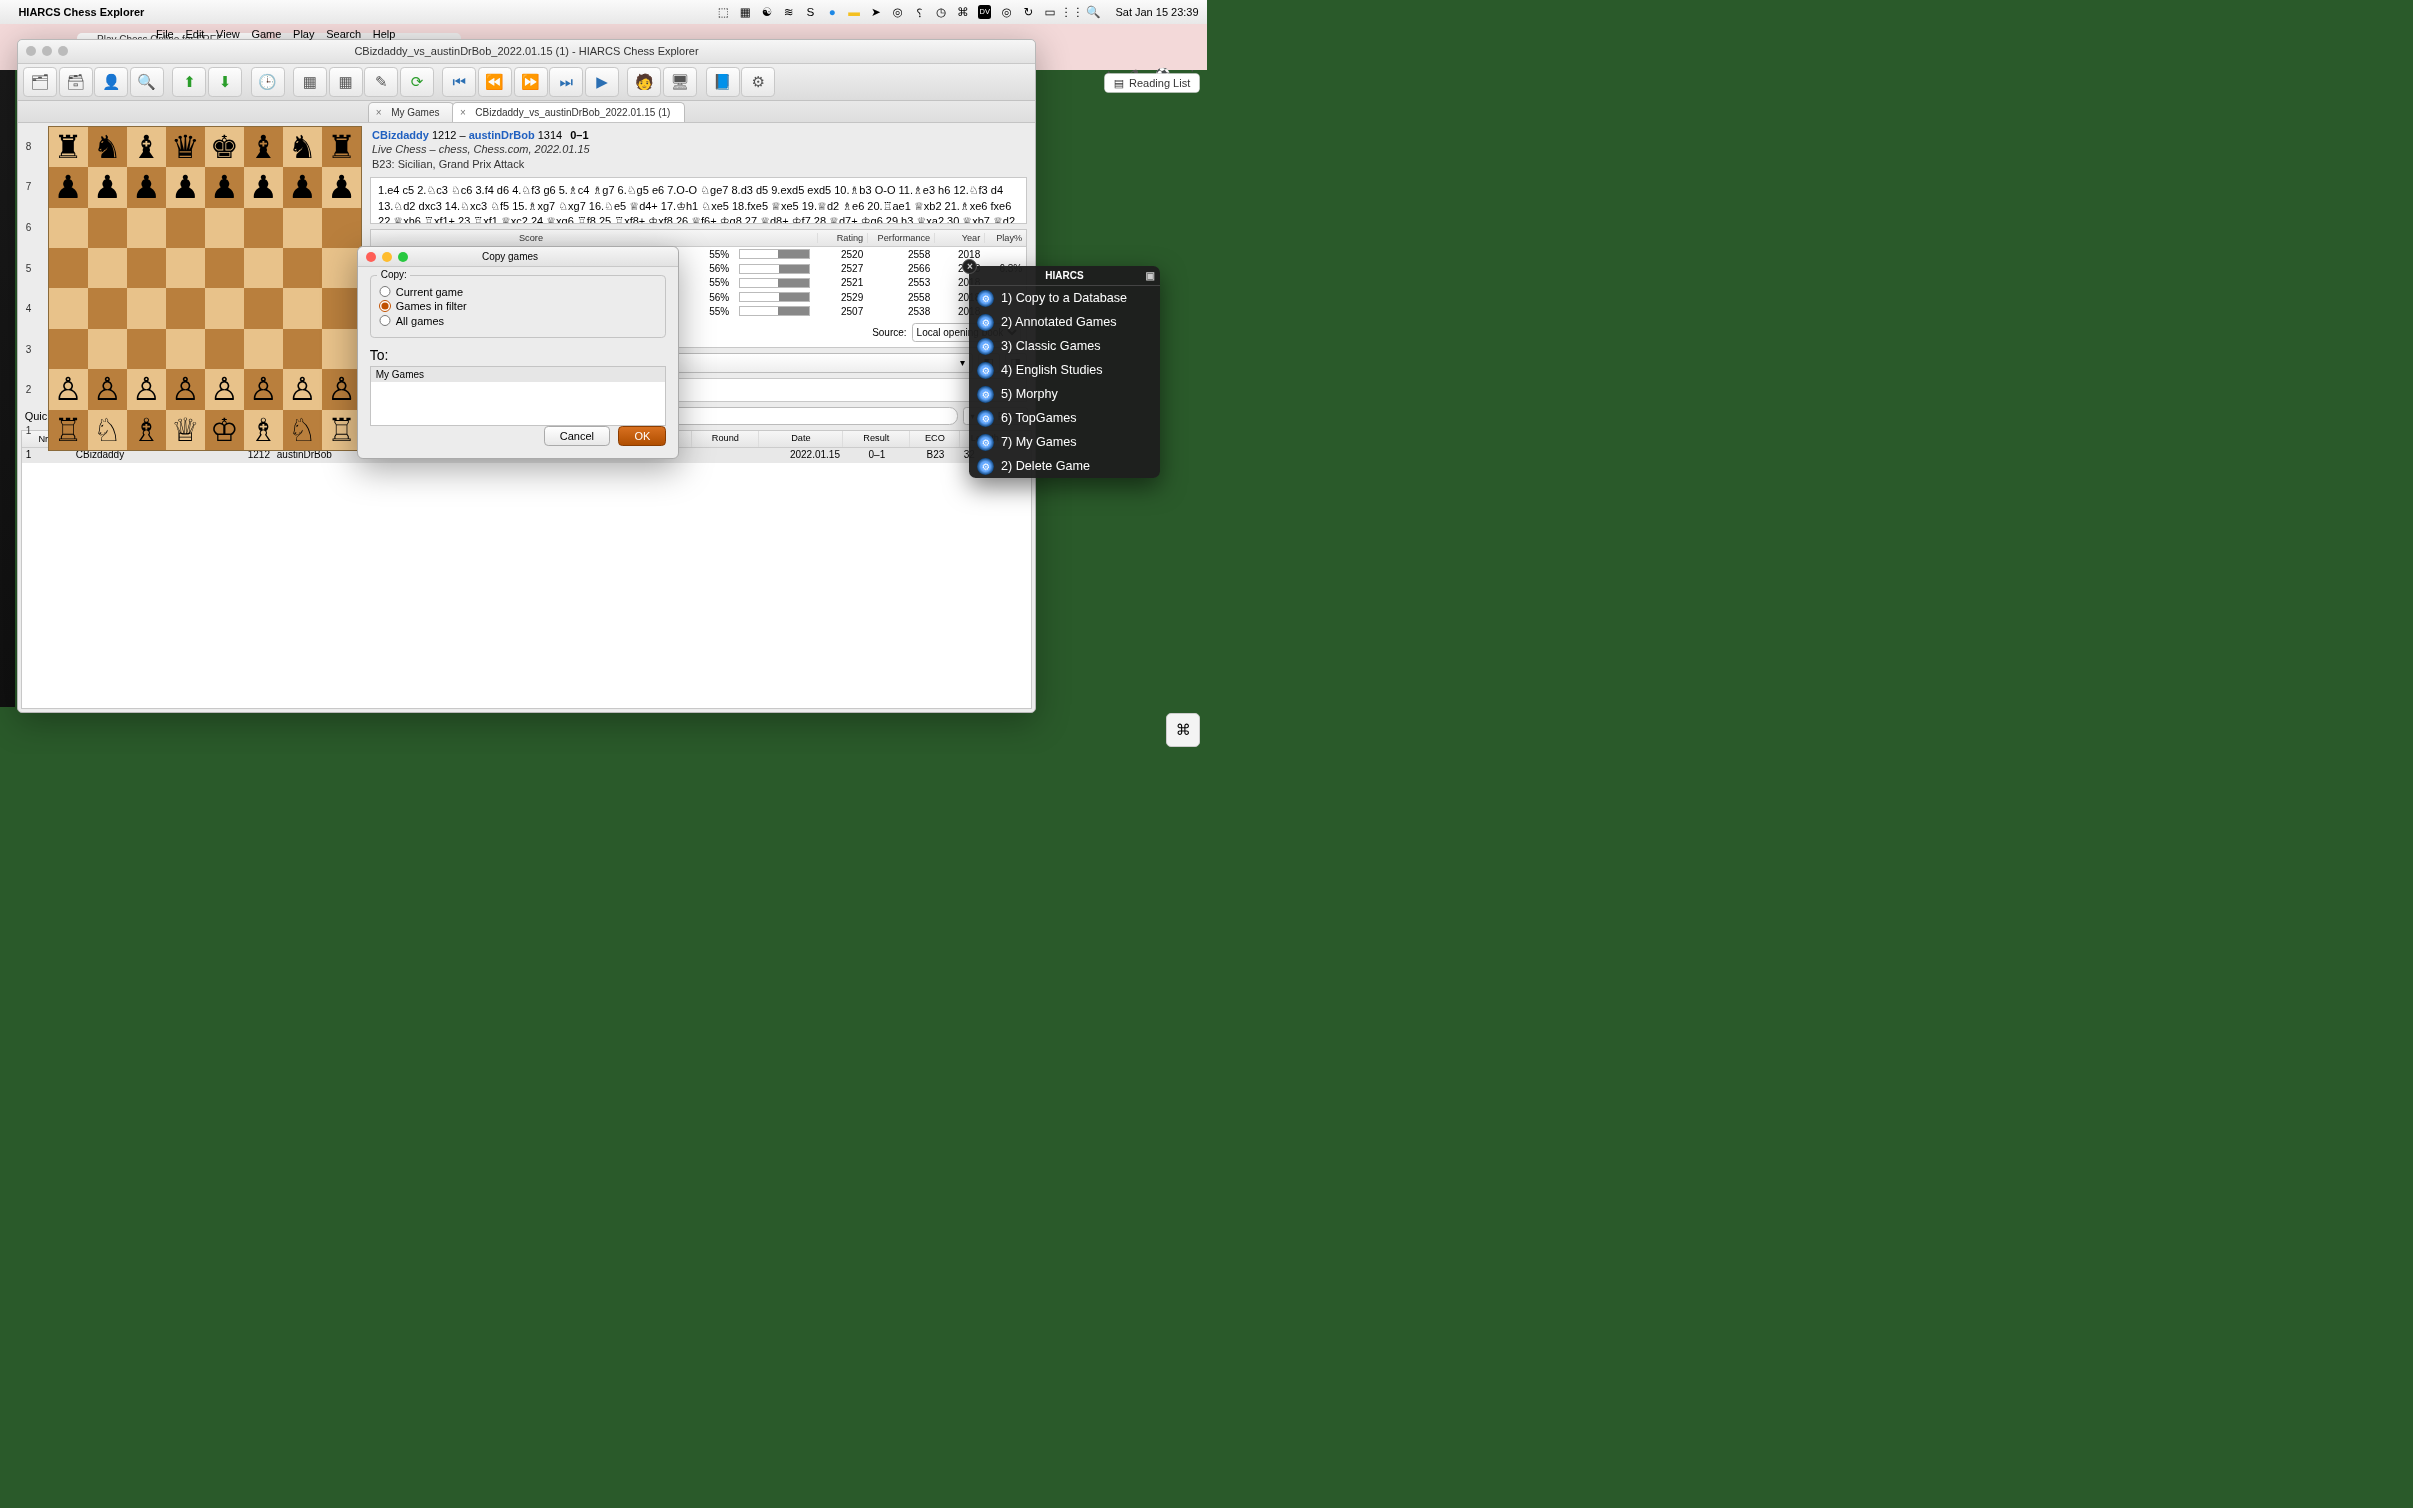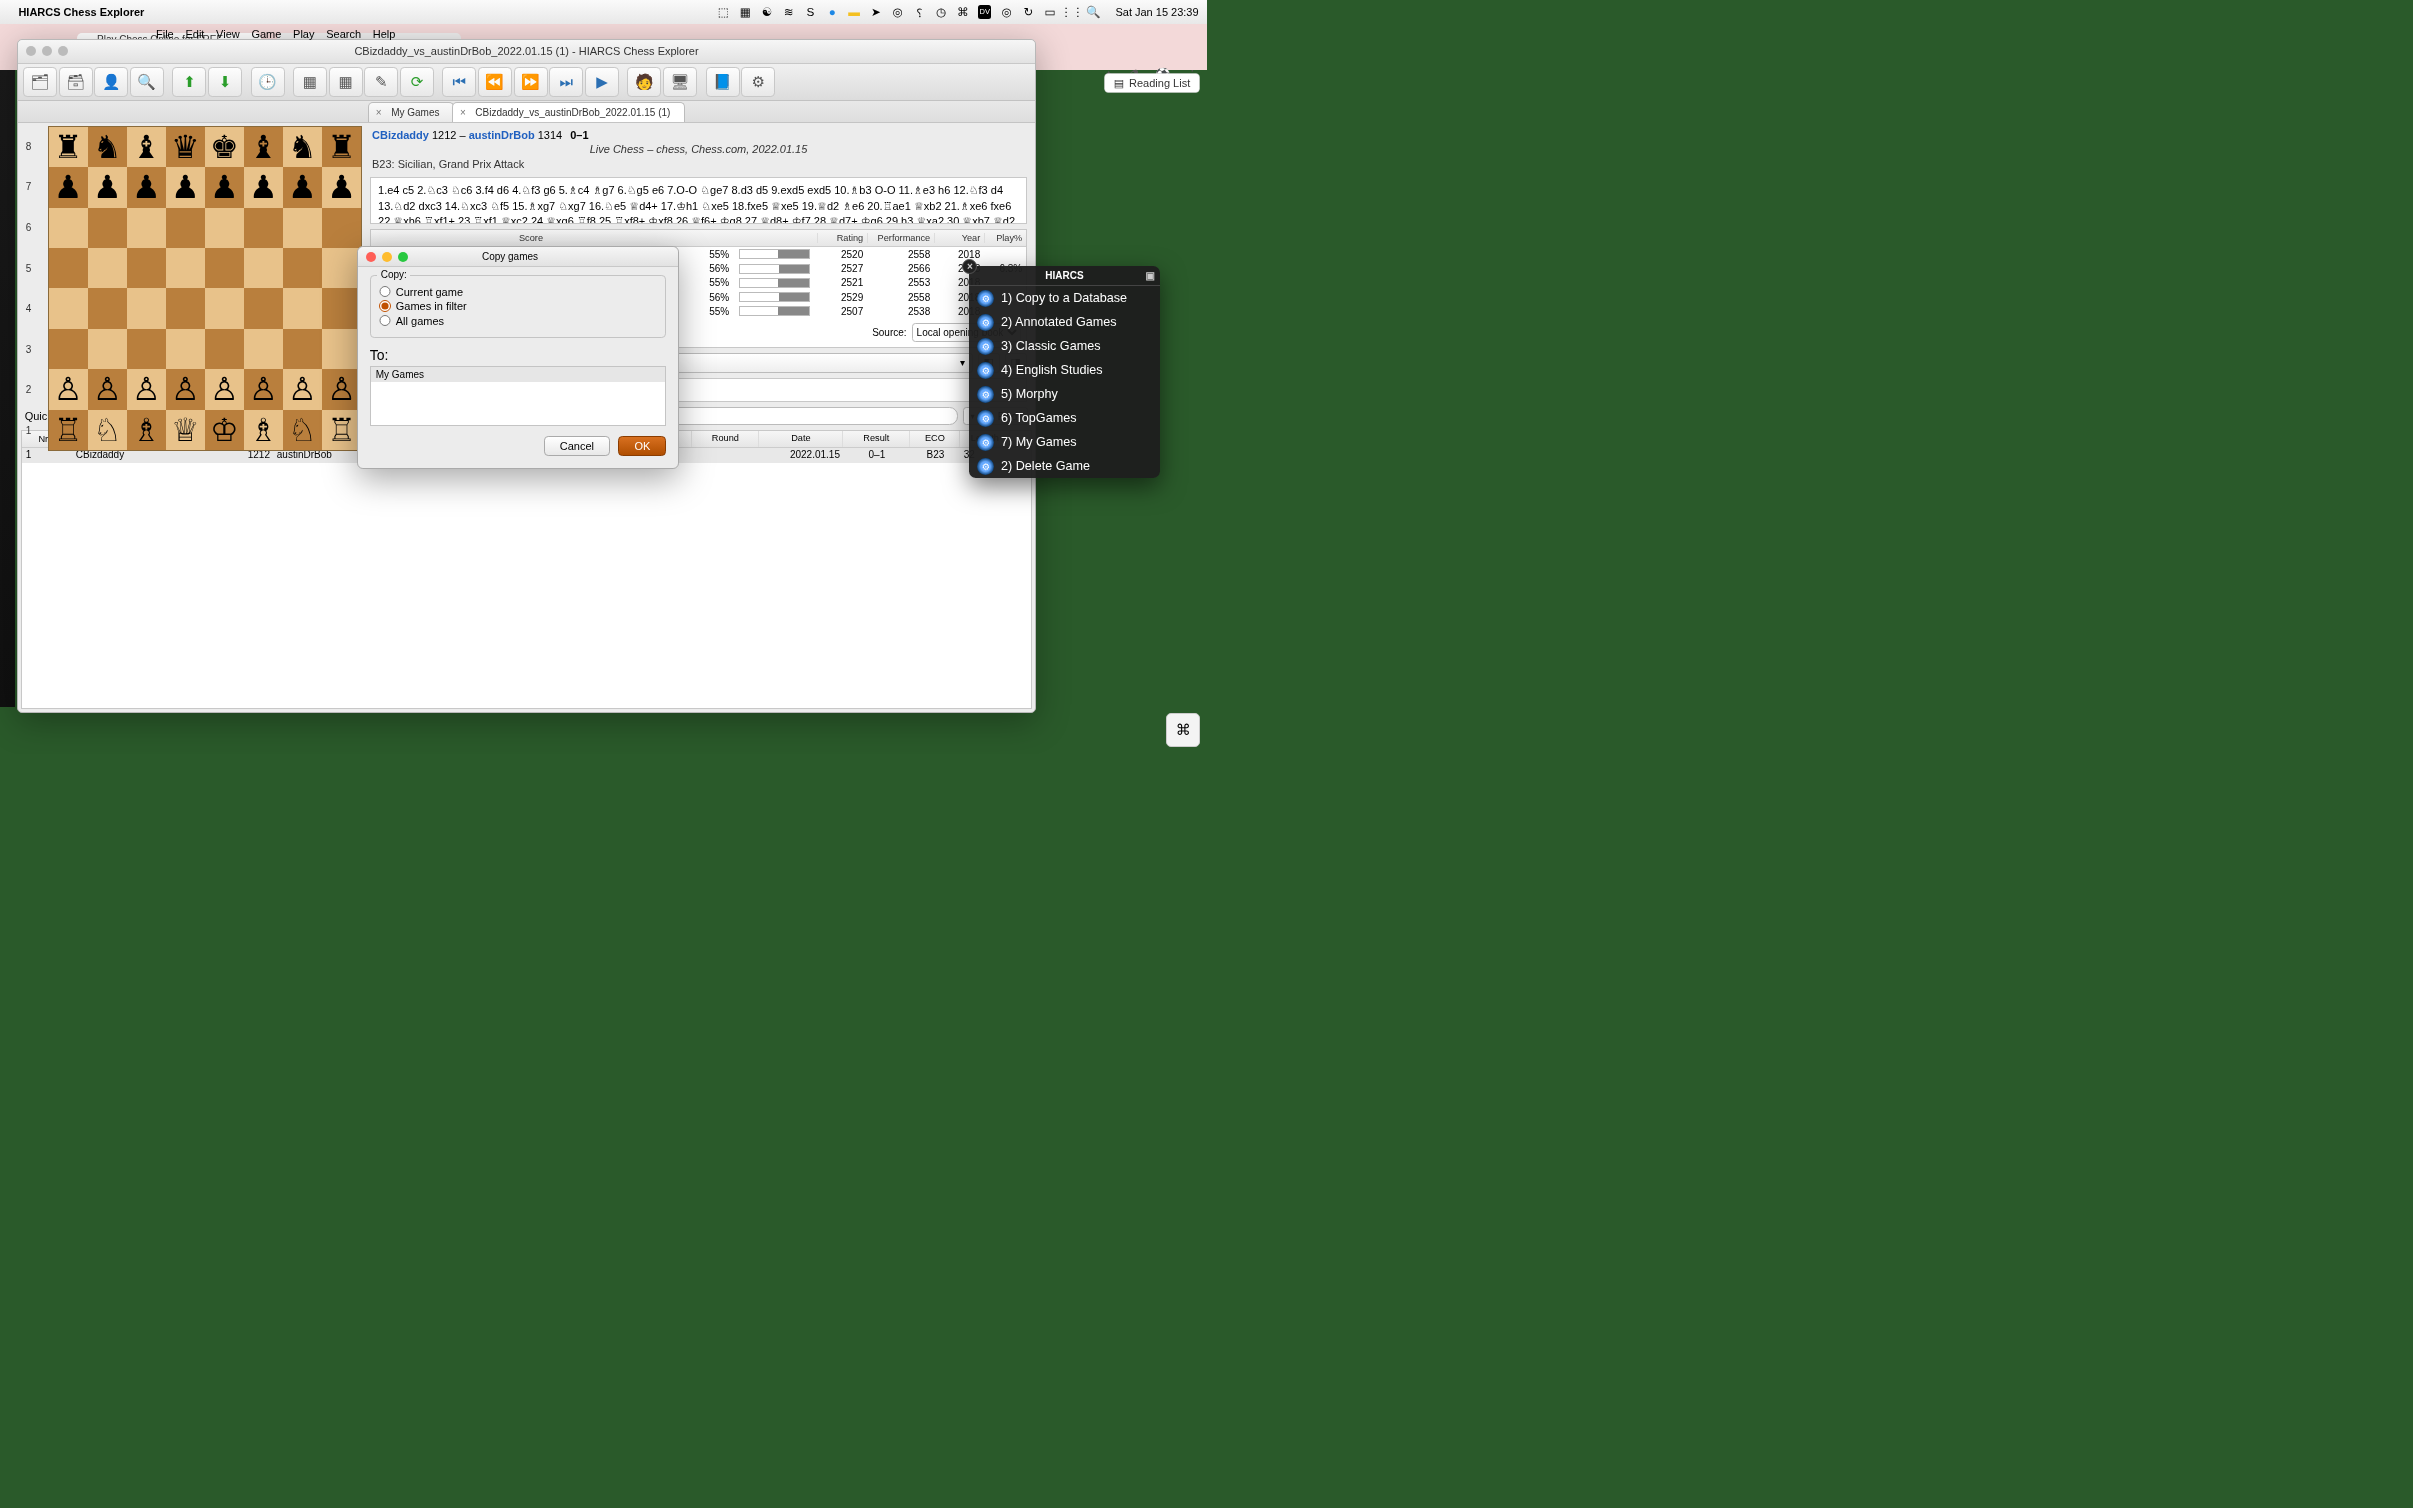--- a/index.html
+++ b/index.html
@@ -119,21 +119,21 @@
 .sq.dark { background:#b97f3d; }
 .rank-labels { display:flex; flex-direction:column; justify-content:space-around; height:325px; width:11.7px; float:left; font-size:10px; color:#333; text-align:center; }
 .file-labels { display:flex; width:325px; margin-left:13.4px; font-size:10px; color:#333; }
 .file-labels span { flex:1; text-align:center; }
 .board-container { position:relative; display:flex; }
 
 .right-col { flex:1; display:flex; flex-direction:column; min-width:0; }
 .game-header { padding:1.7px 5px 5px 5px; font-size:11px; line-height:1.35; }
 .game-header .p1 { color:#2060c0; font-weight:600; }
 .game-header .p2 { color:#2060c0; font-weight:600; }
-.game-header .ital { font-style:italic; color:#333;text-align:center; }
+.game-header .ital { font-style:italic; color:#333; }
 .game-header .eco { color:#333; }
 .game-header .result { font-weight:600; margin-left:5px; }
 
 .movebox {
   border:0.8px solid #c8c8c8; background:#fff; padding:5px 6.7px; font-size:11px;
   line-height:1.4; height:72px; overflow:hidden; margin:0 3.4px;
 }
 
 .stats-area {
   margin:5px 3.4px 0 3.4px;
@@ -217,21 +217,21 @@
   border:0.8px solid #c4c4c4; border-radius:4.2px; padding:6.7px 8.4px 8.4px 8.4px; position:relative; margin-bottom:8.4px;
 }
 .fieldset .legend { position:absolute; top:-7.5px; left:6.7px; background:#ececec; padding:0 3.4px; font-size:10px; }
 .fieldset label { display:flex; align-items:center; gap:5px; font-size:11px; margin:2.5px 0; }
 .fieldset input[type=radio]{ width:11.7px; height:11.7px; accent-color:#c05000; }
 .to-label { font-size:14px; margin-bottom:3.4px; display:block; }
 .to-list {
   border:0.8px solid #c4c4c4; background:#fff; height:60px; font-size:10px;
 }
 .to-list .item { padding:1.7px 5px; background:#e6e6e6; }
-.dlg-buttons { display:flex; justify-content:flex-end; gap:8.4px; margin-top:10px; }
+.dlg-buttons { display:flex; justify-content:flex-end; gap:8.4px; }
 .dlg-buttons button {
   height:20px; padding:0 15px; border:0.8px solid #aaa; border-radius:4.2px;
   background:linear-gradient(#fff,#e8e8e8); font-size:11px;
 }
 .dlg-buttons button.primary {
   background:linear-gradient(#d87020,#b04e00); color:#fff; border-color:#8a3c00;
 }
 
 
 .hiarcs-panel {

